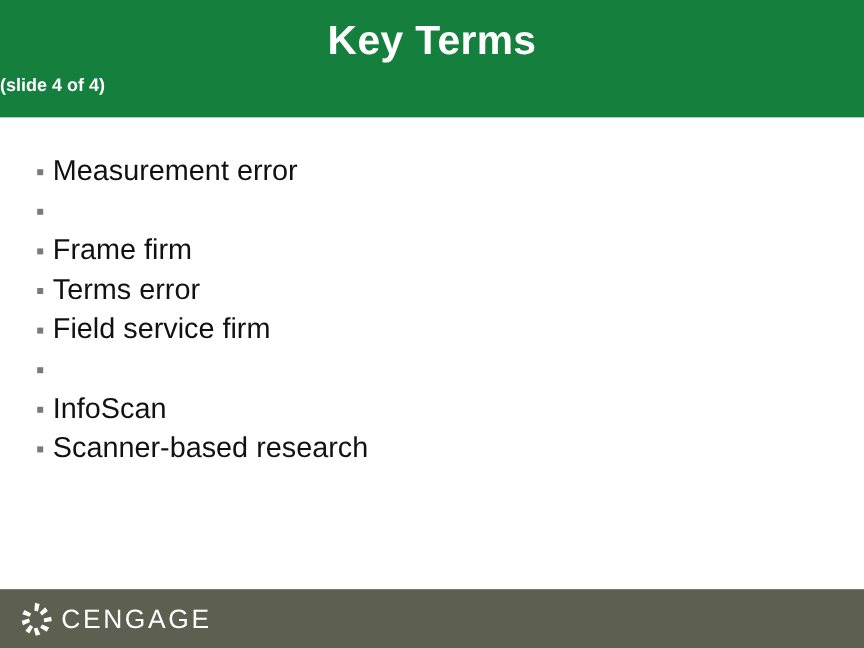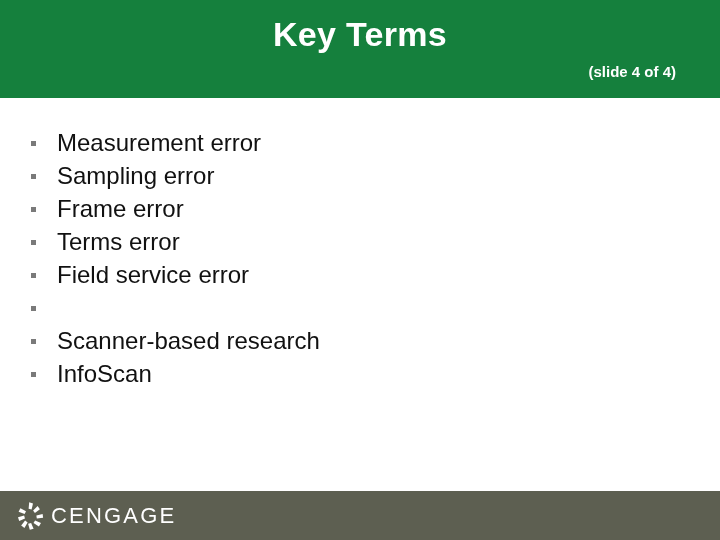--- a/index.html
+++ b/index.html
@@ -42,21 +42,21 @@
     font-weight: bold;
     line-height: 40px;
     letter-spacing: 0.3px;
     white-space: nowrap;
   }
   #slide-subtitle {
     position: absolute;
     left: 0;
     top: 62px;
     width: 676px;
-    text-align: right;
+    text-align: left;
     color: #ffffff;
     font-size: 15px;
     font-weight: bold;
     line-height: 20px;
     white-space: nowrap;
   }
 
   
   #body-content {
     position: absolute;
@@ -72,21 +72,21 @@
     top: 28px;
     margin: 0;
     padding: 0;
     list-style: none;
     width: 720px;
   }
   #key-terms-list li {
     position: relative;
     height: 33px;
     line-height: 33px;
-    padding-left: 57px;
+    padding-left: 44px;
     color: #111111;
     font-size: 24px;
     white-space: nowrap;
   }
   #key-terms-list li .bullet-mark {
     position: absolute;
     left: 31px;
     top: 15px;
     width: 5px;
     height: 5px;
@@ -136,44 +136,43 @@
   </div>
 
   <div id="body-content">
     <ul id="key-terms-list">
       <li>
         <span class="bullet-mark"></span>
         <span>Measurement error</span>
       </li>
       <li>
         <span class="bullet-mark"></span>
-        <span>Sampling error</span>
       </li>
       <li>
         <span class="bullet-mark"></span>
-        <span>Frame error</span>
+        <span>Frame firm</span>
       </li>
       <li>
         <span class="bullet-mark"></span>
         <span>Terms error</span>
       </li>
       <li>
         <span class="bullet-mark"></span>
-        <span>Field service error</span>
+        <span>Field service firm</span>
       </li>
       <li>
         <span class="bullet-mark"></span>
       </li>
       <li>
         <span class="bullet-mark"></span>
-        <span>Scanner-based research</span>
+        <span>InfoScan</span>
       </li>
       <li>
         <span class="bullet-mark"></span>
-        <span>InfoScan</span>
+        <span>Scanner-based research</span>
       </li>
     </ul>
   </div>
 
   <div id="footer-bar">
     
   </div>
 
   <span id="cengage-logo">
     <svg width="32" height="32" viewBox="0 0 32 32" aria-hidden="true">

